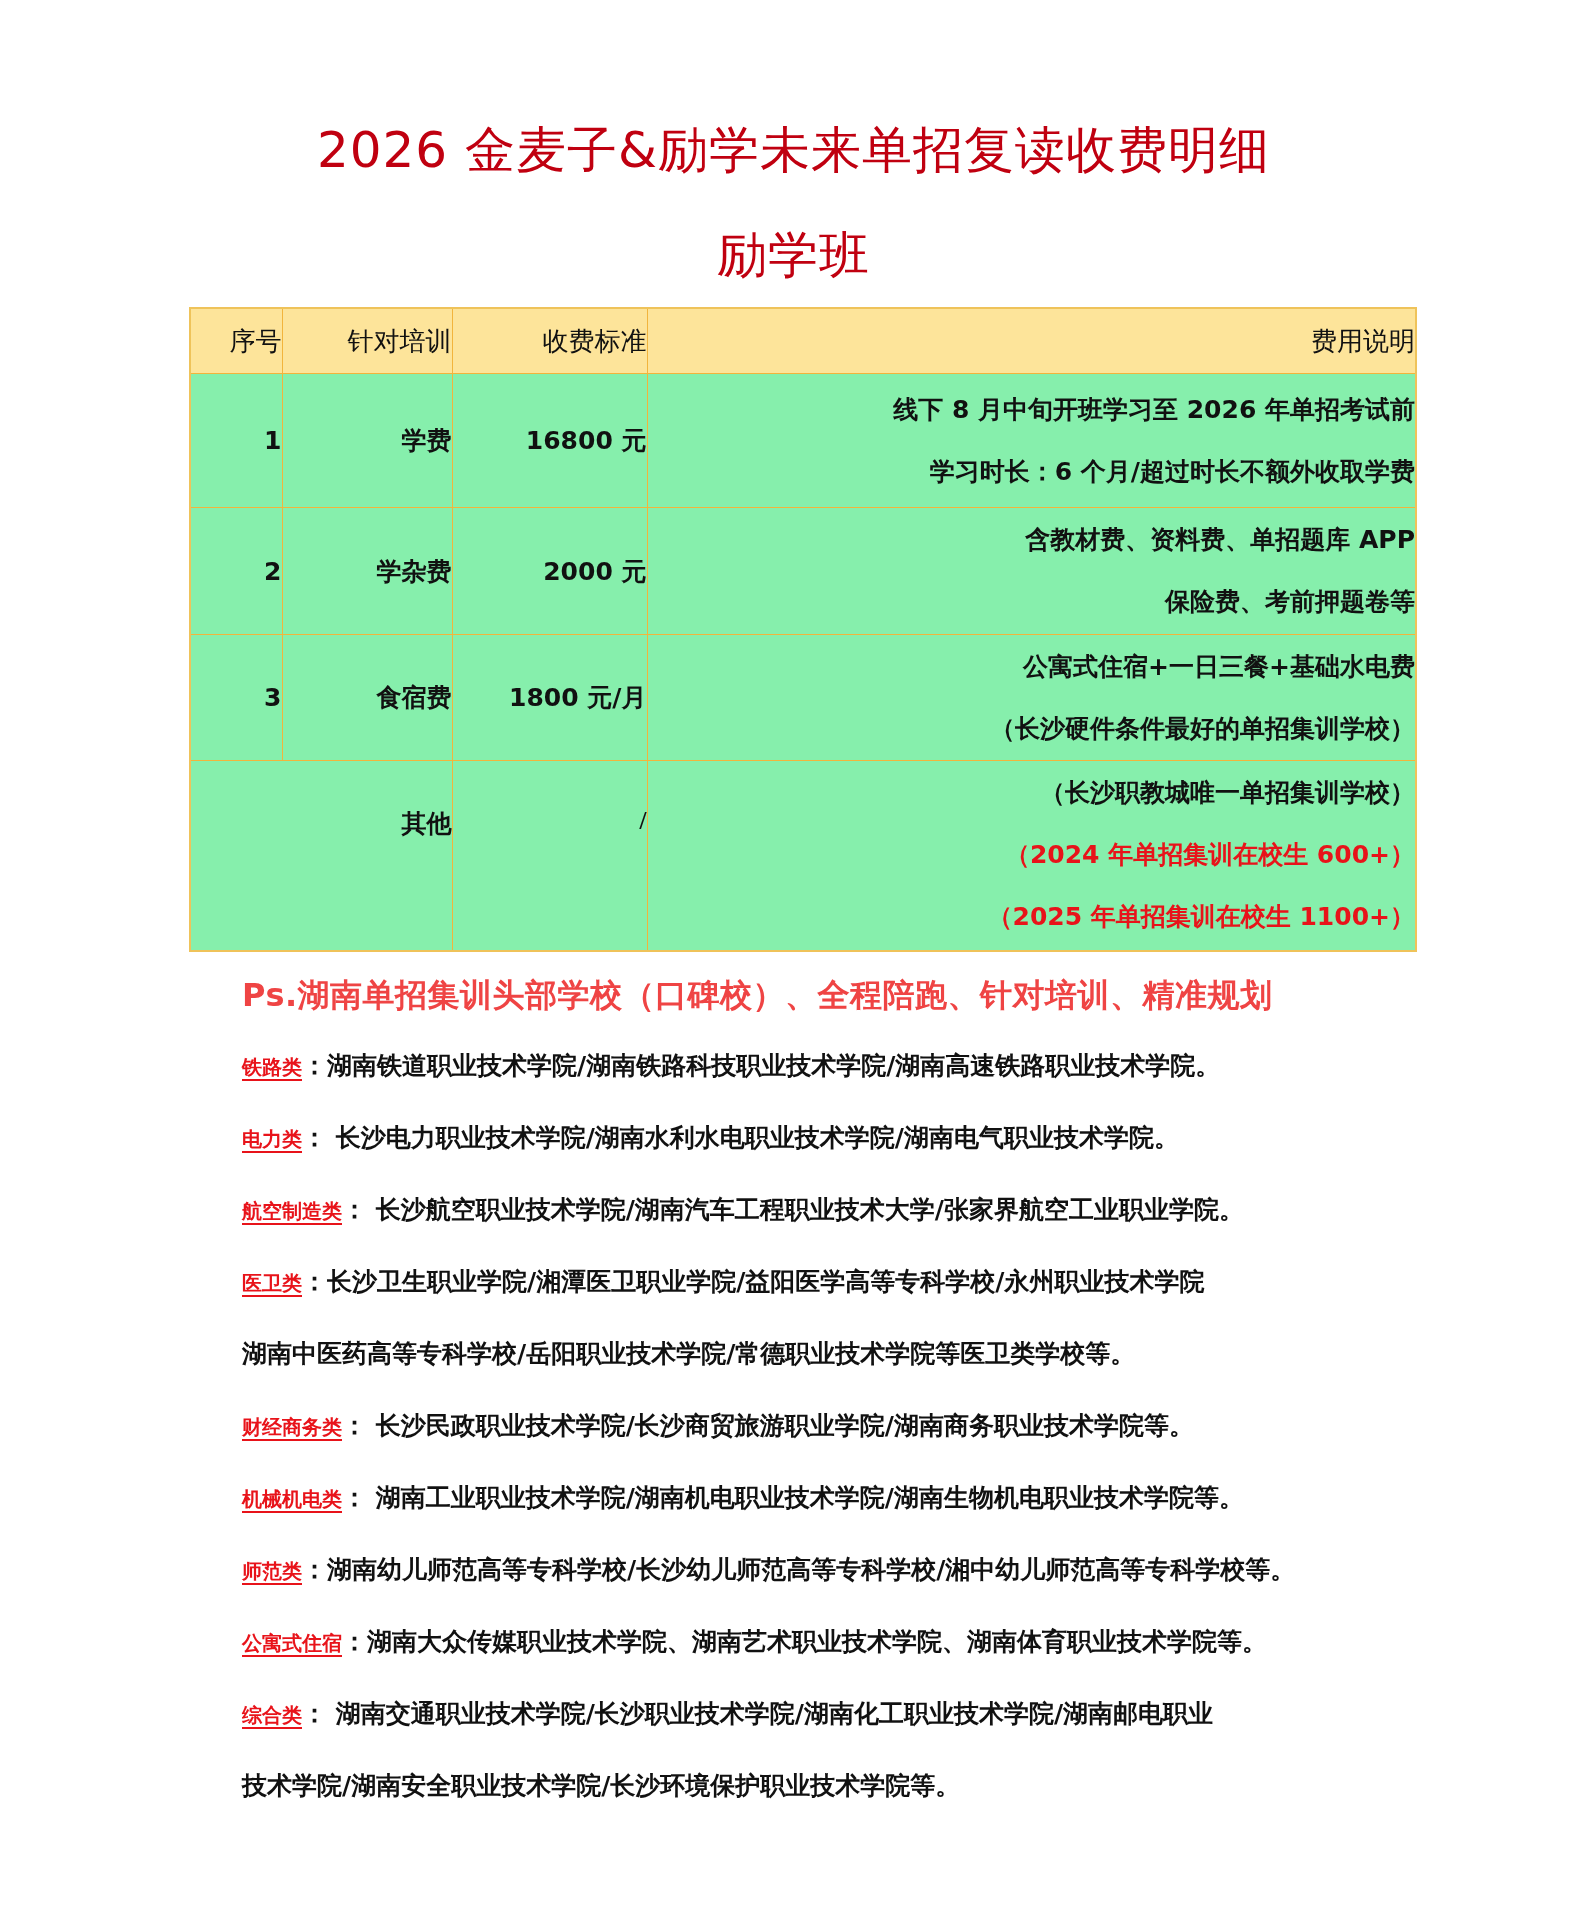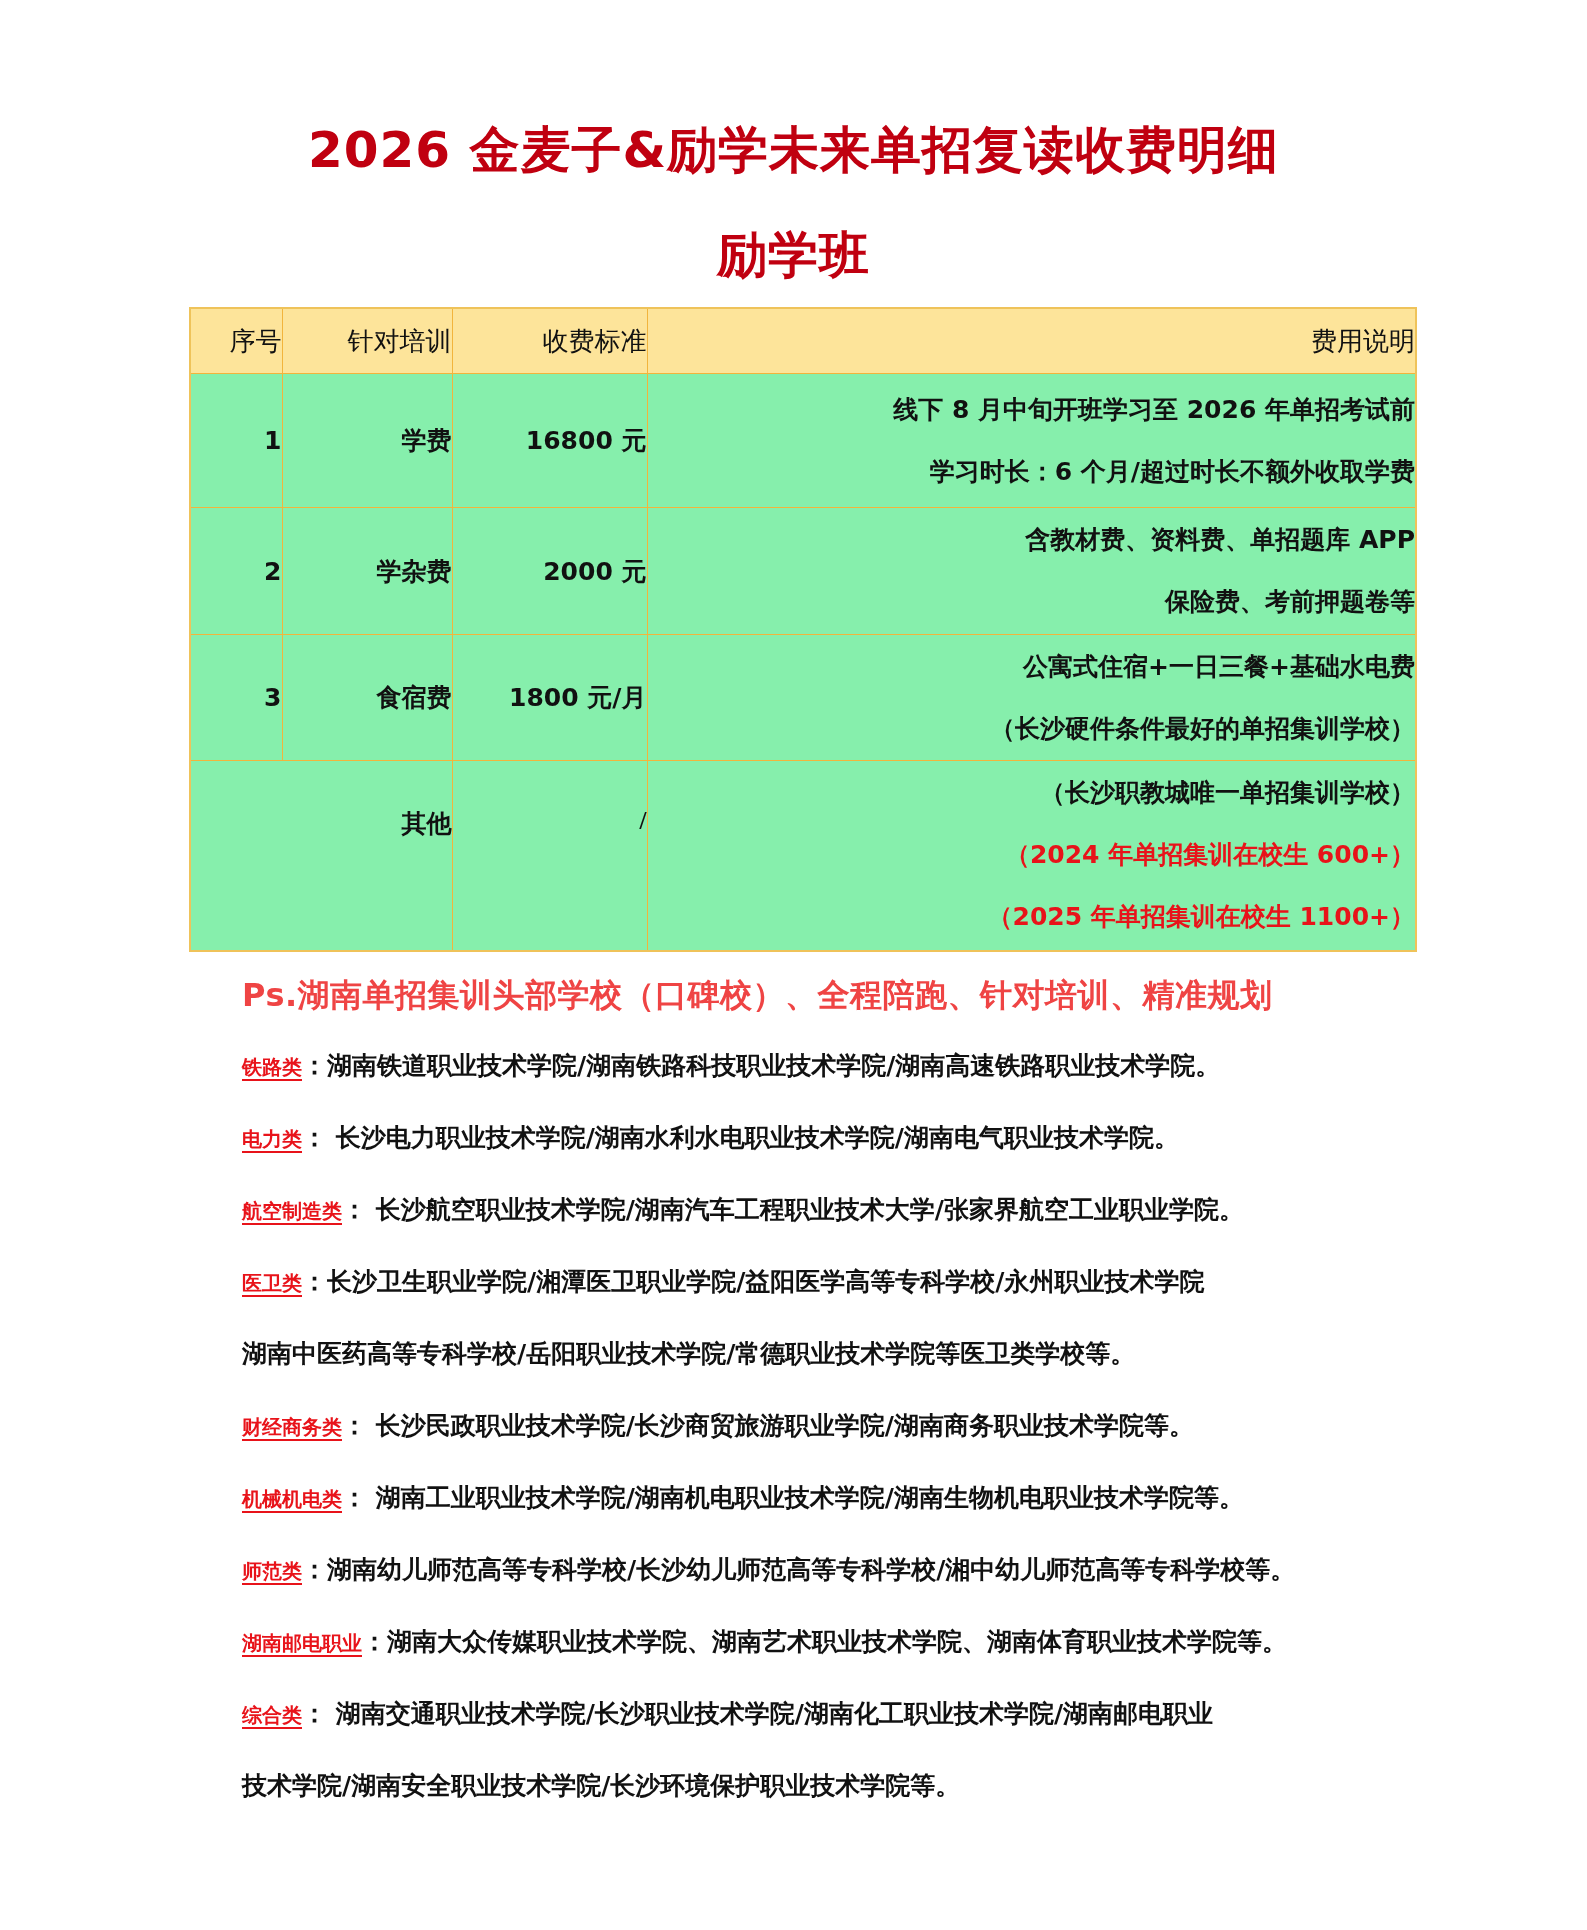--- a/index.html
+++ b/index.html
@@ -1,19 +1,19 @@
 <!DOCTYPE html>
 <html><head>
 <meta charset="utf-8">
 <style>
   html, body { margin:0; padding:0; background:#ffffff; }
   body { width:1587px; height:1930px; position:relative; overflow:hidden;
          font-family:"DejaVu Sans","Liberation Sans",sans-serif; color:#111; }
   .title { position:absolute; left:0; width:1587px; text-align:center;
-           font-weight:bold; color:#c00010; font-size:50px; line-height:60px; letter-spacing:1px; }
+           font-weight:normal; color:#c00010; font-size:50px; line-height:60px; letter-spacing:1px; }
   #t1 { top:120px; }
   #t2 { top:225px; }
 
   table.fees { position:absolute; left:189px; top:307px; width:1226px; height:643px;
                border-collapse:collapse; border:2px solid #efc35a; table-layout:fixed; }
   table.fees td, table.fees th { border:1.5px solid #f2b43c; text-align:right; padding:0;
                font-size:25px; font-weight:bold; }
   table.fees thead th { background:#fde49a; height:64px;
                font-family:"DejaVu Serif","Liberation Serif",serif; font-weight:normal; font-size:26px; }
   table.fees tbody td { background:#86efac; }
@@ -110,20 +110,20 @@
 <div class="cat" style="top:1406px">
   <span class="label">财经商务类</span><span class="colon">：</span><span> 长沙民政职业技术学院/长沙商贸旅游职业学院/湖南商务职业技术学院等。</span>
 </div>
 <div class="cat" style="top:1478px">
   <span class="label">机械机电类</span><span class="colon">：</span><span> 湖南工业职业技术学院/湖南机电职业技术学院/湖南生物机电职业技术学院等。</span>
 </div>
 <div class="cat" style="top:1550px">
   <span class="label">师范类</span><span class="colon">：</span><span>湖南幼儿师范高等专科学校/长沙幼儿师范高等专科学校/湘中幼儿师范高等专科学校等。</span>
 </div>
 <div class="cat" style="top:1622px">
-  <span class="label">湖南邮电职业</span><span class="colon">：</span><span>湖南大众传媒职业技术学院、湖南艺术职业技术学院、湖南体育职业技术学院等。</span>
+  <span class="label">公寓式住宿</span><span class="colon">：</span><span>湖南大众传媒职业技术学院、湖南艺术职业技术学院、湖南体育职业技术学院等。</span>
 </div>
 <div class="cat" style="top:1694px">
   <span class="label">综合类</span><span class="colon">：</span><span> 湖南交通职业技术学院/长沙职业技术学院/湖南化工职业技术学院/湖南邮电职业</span>
 </div>
 <div class="cat" style="top:1766px">
   <span>技术学院/湖南安全职业技术学院/长沙环境保护职业技术学院等。</span>
 </div>
 
 </body></html>

